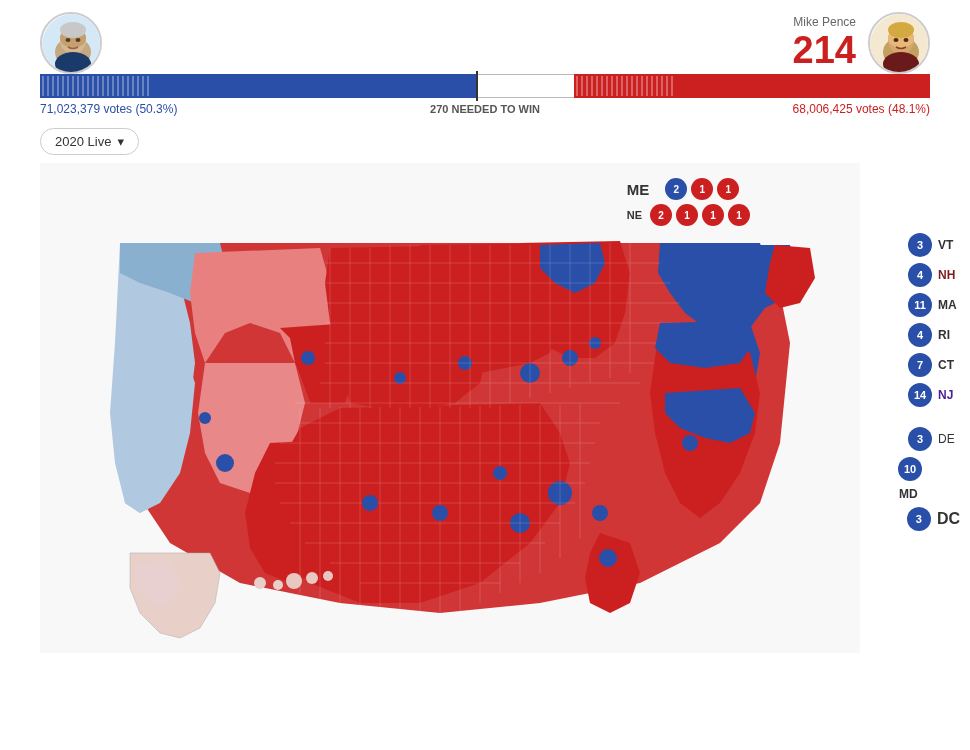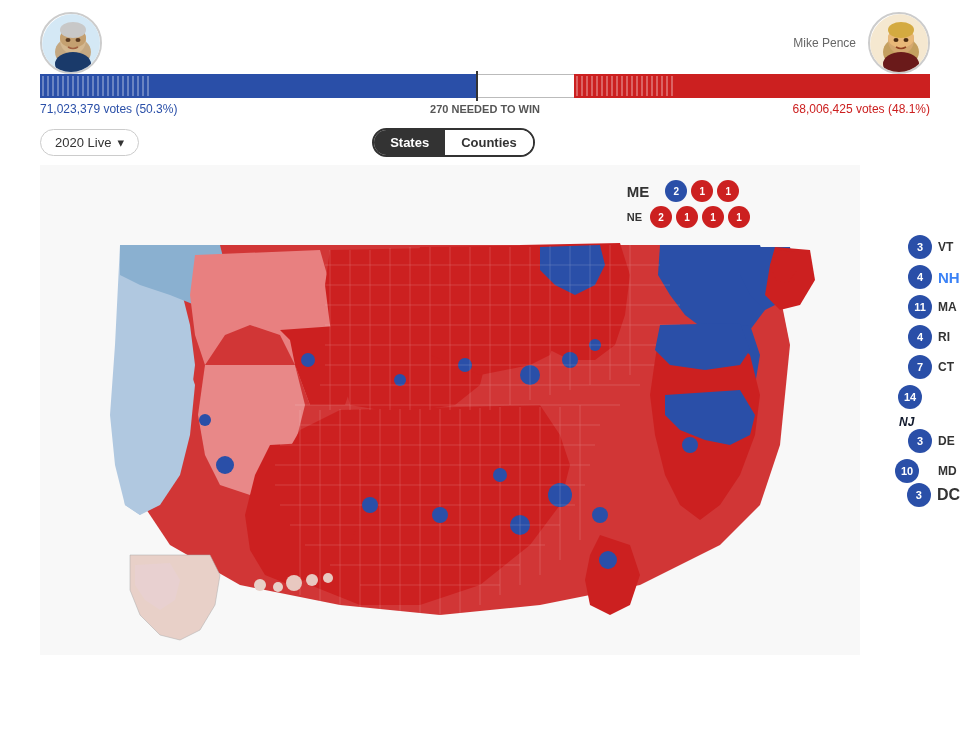--- a/index.html
+++ b/index.html
@@ -218,20 +218,21 @@
         <ellipse cx="31" cy="16" rx="13" ry="8" fill="#d4aa40"></ellipse>
 
         <ellipse cx="26" cy="26" rx="2.5" ry="2" fill="#4a2a10"></ellipse>
         <ellipse cx="36" cy="26" rx="2.5" ry="2" fill="#4a2a10"></ellipse>
         <path d="M26 33 Q31 36 36 33" stroke="#904020" stroke-width="1.5" fill="none"></path>
         <ellipse cx="31" cy="50" rx="18" ry="12" fill="#6a1a1a"></ellipse>
       </svg>
     </div>
     <div class="candidate-info" style="text-align:right;">
       <div class="candidate-vp">Mike Pence</div>
+      <div class="candidate-votes votes-red">214</div>
     </div>
   </div>
 </div>
 
 <div class="electoral-bar-container">
   <div class="electoral-bar">
 
     <div style="width:49%; background:#2a4fa8; height:100%; display:flex; align-items:center; overflow:hidden;">
 
       <div style="display:flex; gap:3px; width:100%; padding:0 2px;">
@@ -294,28 +295,20 @@
     <span class="bar-sub-center">270 NEEDED TO WIN</span>
     <span class="bar-sub-red">68,006,425 votes (48.1%)</span>
   </div>
 </div>
 
 <div class="controls-row">
   <button class="dropdown-btn">
     <span>2020 Live</span>
     <span>▾</span>
   </button>
-  <div class="toggle-group">
-    <div class="toggle-btn active-dark">
-      <span>States</span>
-    </div>
-    <div class="toggle-btn inactive">
-      <span>Counties</span>
-    </div>
-  </div>
   <div style="width:140px;"></div>
 </div>
 
 <div class="main-content">
   <div class="map-container">
 
     <div style="position:absolute; right:110px; top:15px; z-index:10;">
 
       <div class="map-legend-row">
         <span style="font-size:15px;font-weight:bold;color:#333;margin-right:12px;">ME</span>
@@ -492,43 +485,43 @@
 
   <div class="right-panel" style="padding-top:70px;">
 
     <div id="state-badges-container">
     <div class="state-badge-row" style="display: flex; align-items: center; gap: 6px; justify-content: flex-end; margin-bottom: 6px;">
           <div style="width: 24px; height: 24px; border-radius: 50%; background: rgb(42, 79, 168); display: flex; align-items: center; justify-content: center; font-size: 11px; font-weight: bold; color: rgb(255, 255, 255);">3</div>
           <span style="font-size: 12px; font-weight: bold; color: rgb(51, 51, 51); min-width: 22px;">VT</span>
         </div>
         <div class="state-badge-row" style="display: flex; align-items: center; gap: 6px; justify-content: flex-end; margin-bottom: 6px;">
           <div style="width: 24px; height: 24px; border-radius: 50%; background: rgb(42, 79, 168); display: flex; align-items: center; justify-content: center; font-size: 11px; font-weight: bold; color: rgb(255, 255, 255);">4</div>
-          <span style="font-size: 15px; font-weight: bold; color: #3b82f6; min-width: 22px;">NH</span>
+          <span style="font-size: 12px; font-weight: bold; color: #7f1d1d; min-width: 22px;">NH</span>
         </div>
         <div class="state-badge-row" style="display: flex; align-items: center; gap: 6px; justify-content: flex-end; margin-bottom: 6px;">
           <div style="width: 24px; height: 24px; border-radius: 50%; background: rgb(42, 79, 168); display: flex; align-items: center; justify-content: center; font-size: 11px; font-weight: bold; color: rgb(255, 255, 255);">11</div>
           <span style="font-size: 12px; font-weight: bold; color: rgb(51, 51, 51); min-width: 22px;">MA</span>
         </div>
         <div class="state-badge-row" style="display: flex; align-items: center; gap: 6px; justify-content: flex-end; margin-bottom: 6px;">
           <div style="width: 24px; height: 24px; border-radius: 50%; background: rgb(42, 79, 168); display: flex; align-items: center; justify-content: center; font-size: 11px; font-weight: bold; color: rgb(255, 255, 255);">4</div>
           <span style="font-size: 12px; font-weight: bold; color: rgb(51, 51, 51); min-width: 22px;">RI</span>
         </div>
         <div class="state-badge-row" style="display: flex; align-items: center; gap: 6px; justify-content: flex-end; margin-bottom: 6px;">
           <div style="width: 24px; height: 24px; border-radius: 50%; background: rgb(42, 79, 168); display: flex; align-items: center; justify-content: center; font-size: 11px; font-weight: bold; color: rgb(255, 255, 255);">7</div>
           <span style="font-size: 12px; font-weight: bold; color: rgb(51, 51, 51); min-width: 22px;">CT</span>
         </div>
-        <div class="state-badge-row" style="display: flex; align-items: center; gap: 6px; justify-content: flex-end; margin-bottom: 0; flex-direction: column;">
+        <div class="state-badge-row" style="display: flex; align-items: center; gap: 6px; justify-content: flex-end; margin-bottom: 20px;">
           <div style="width: 24px; height: 24px; border-radius: 50%; background: rgb(42, 79, 168); display: flex; align-items: center; justify-content: center; font-size: 11px; font-weight: bold; color: rgb(255, 255, 255);">14</div>
-          <span style="font-size: 12px; font-weight: bold; color: #0f172a; min-width: 22px; font-style: italic;">NJ</span>
+          <span style="font-size: 12px; font-weight: bold; color: #4c1d95; min-width: 22px;">NJ</span>
         </div>
         <div class="state-badge-row" style="display: flex; align-items: center; gap: 6px; justify-content: flex-end; margin-bottom: 6px;">
           <div style="width: 24px; height: 24px; border-radius: 50%; background: rgb(42, 79, 168); display: flex; align-items: center; justify-content: center; font-size: 11px; font-weight: bold; color: rgb(255, 255, 255);">3</div>
-          <span style="font-size: 12px; font-weight: bold; color: rgb(51, 51, 51); min-width: 22px;">DE</span>
-        </div>
-        <div class="state-badge-row" style="display: flex; align-items: center; gap: 19px; justify-content: flex-end; ">
+          <span style="font-size: 12px; font-weight: normal; color: rgb(51, 51, 51); min-width: 22px;">DE</span>
+        </div>
+        <div class="state-badge-row" style="display: flex; align-items: center; gap: 6px; justify-content: flex-end; margin-bottom: 6px; flex-direction: column;">
           <div style="width: 24px; height: 24px; border-radius: 50%; background: rgb(42, 79, 168); display: flex; align-items: center; justify-content: center; font-size: 11px; font-weight: bold; color: rgb(255, 255, 255);">10</div>
           <span style="font-size: 12px; font-weight: bold; color: rgb(51, 51, 51); min-width: 22px;">MD</span>
         </div>
         <div class="state-badge-row" style="display: flex; align-items: center; gap: 6px; justify-content: flex-end; margin-bottom: 6px;">
           <div style="width: 24px; height: 24px; border-radius: 50%; background: rgb(42, 79, 168); display: flex; align-items: center; justify-content: center; font-size: 11px; font-weight: bold; color: rgb(255, 255, 255);">3</div>
           <span style="font-size: 16px; font-weight: bold; color: rgb(51, 51, 51); min-width: 22px;">DC</span>
         </div>
       </div>
   </div>
 </div>

